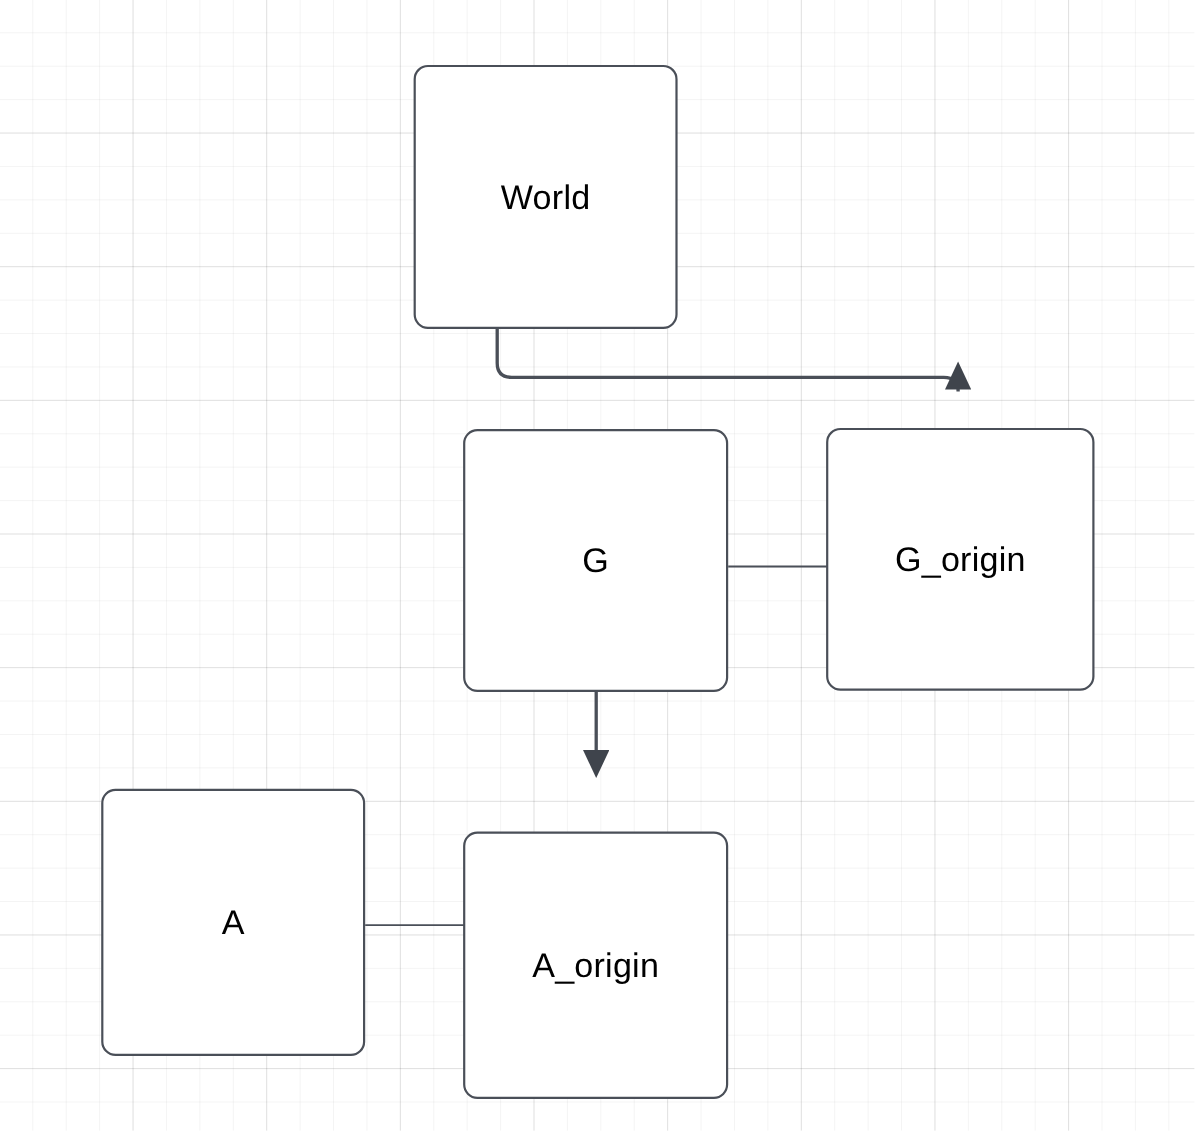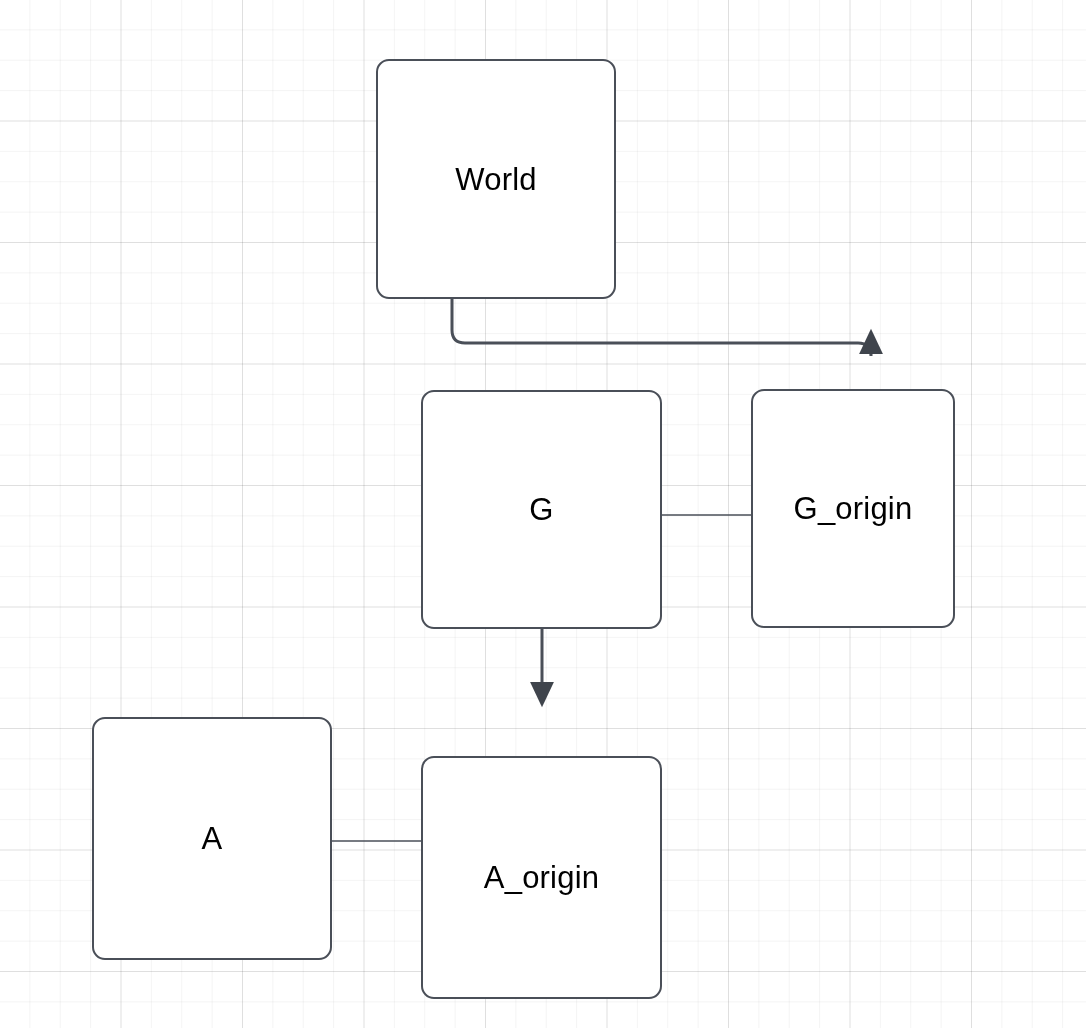--- a/index.html
+++ b/index.html
@@ -52,21 +52,21 @@
     font-size: 31px;
     font-weight: 400;
     line-height: 1;
     letter-spacing: 0.2px;
     white-space: nowrap;
     user-select: none;
   }
   
   #node-world    { left: 332px; top: 59px;  width: 240px; height: 240px; margin-left: 44px; }
   #node-g        { left: 421px; top: 390px; width: 241px; height: 239px; }
-  #node-g-origin { left: 751px; top: 389px; width: 204px; height: 239px; }
+  #node-g-origin { left: 751px; top: 389px; width: 244px; height: 239px; }
   #node-a        { left: 92px;  top: 717px; width: 240px; height: 243px; }
   #node-a-origin { left: 421px; top: 756px; width: 241px; height: 243px; }
 </style>
 </head>
 <body>
 
 <div id="canvas">
 
   <svg id="edge-layer" width="1086" height="1028" viewBox="0 0 1086 1028" xmlns="http://www.w3.org/2000/svg">
     <defs>

